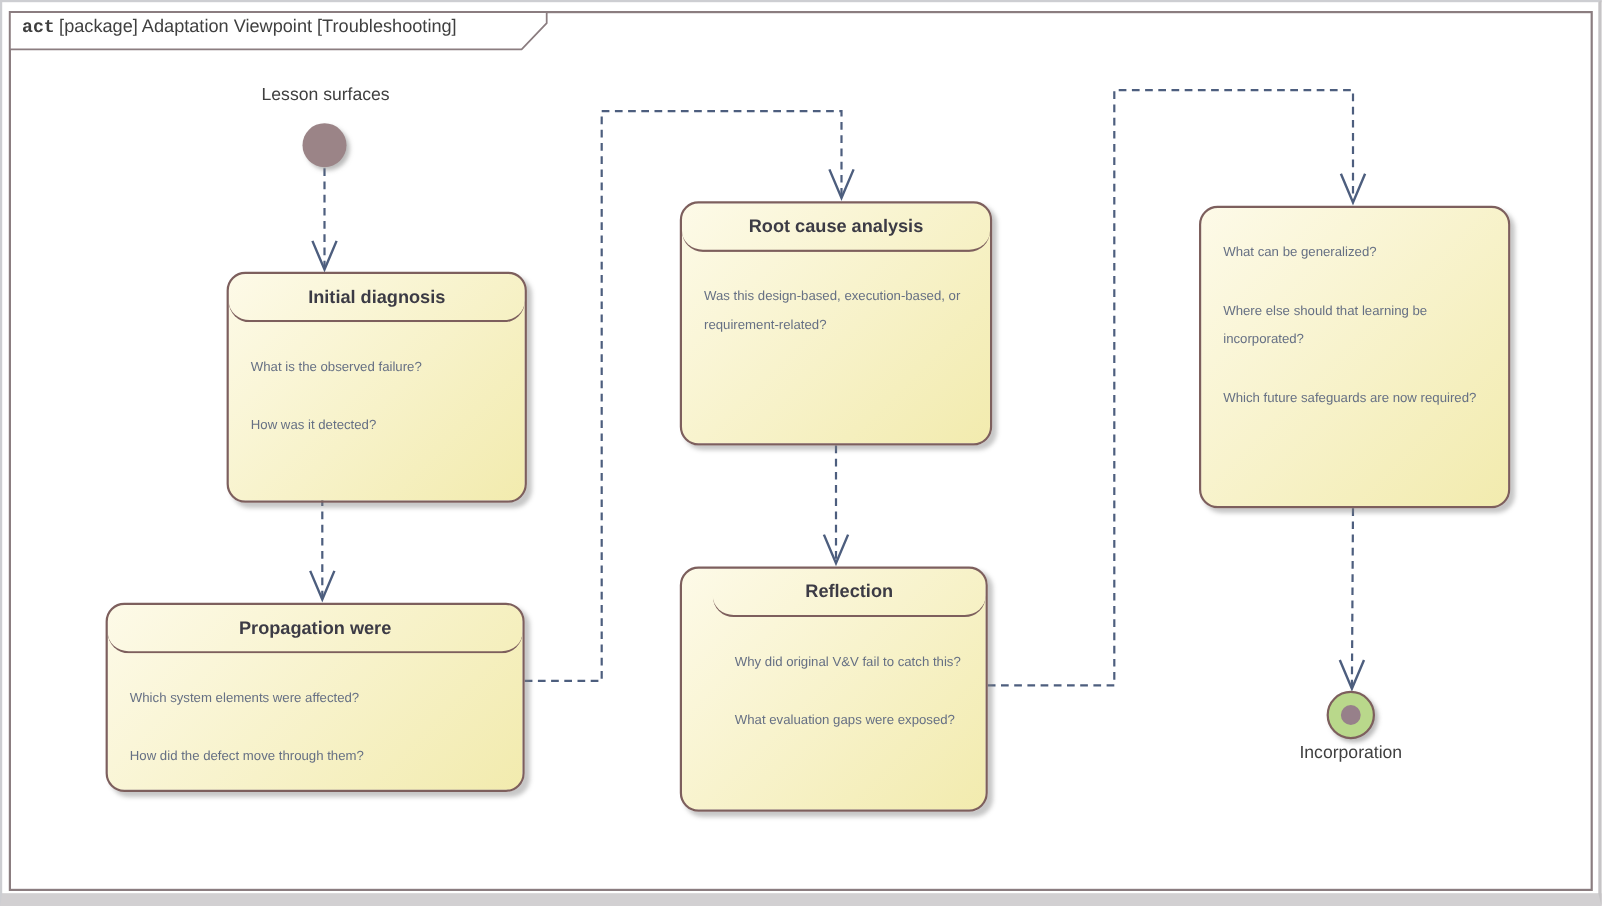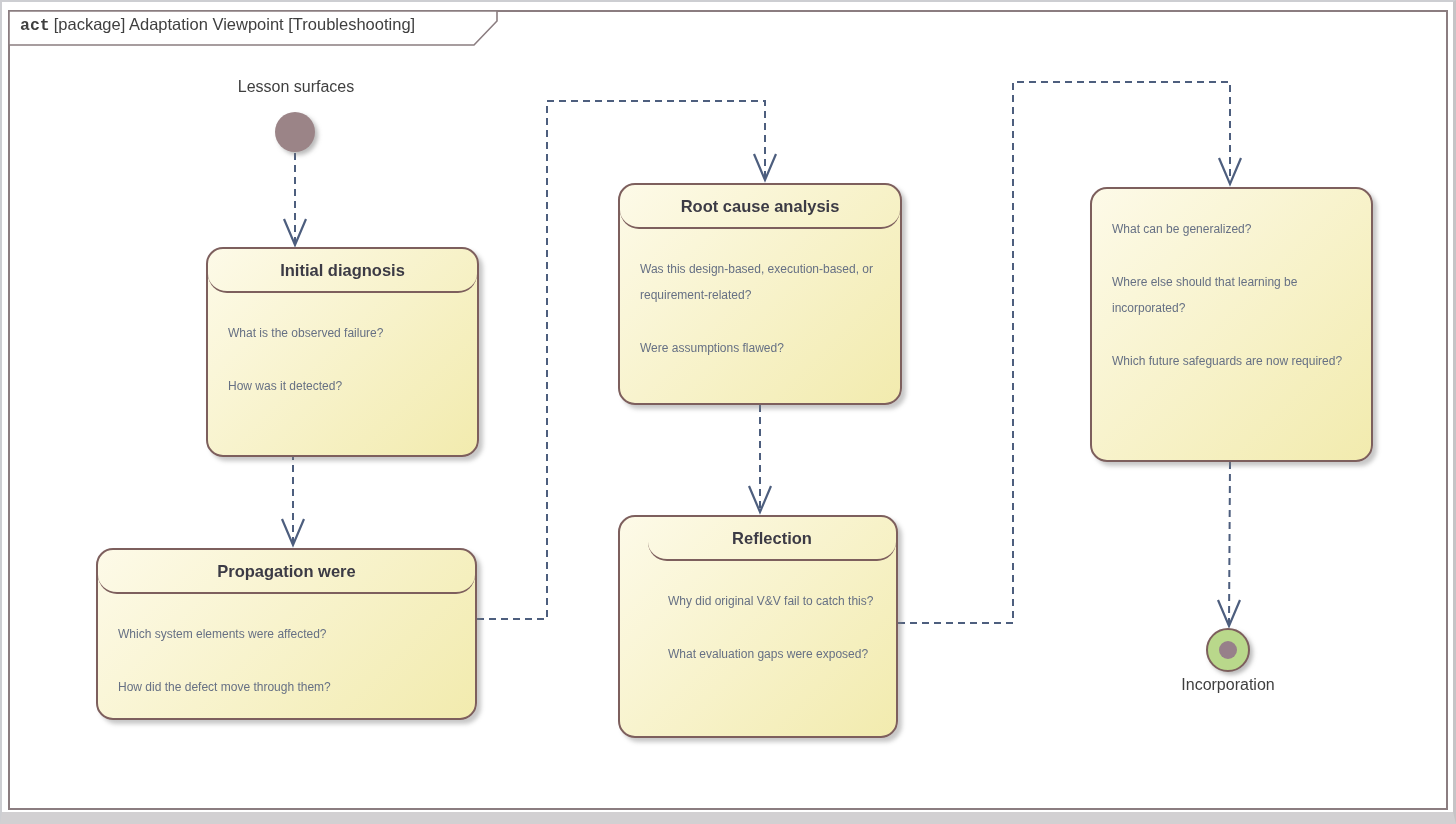--- a/index.html
+++ b/index.html
@@ -120,21 +120,20 @@
     <div class="activity-body">
       <p>Which system elements were affected?</p>
       <p>How did the defect move through them?</p>
     </div>
   </div>
 
   <div class="activity" style="left:618px;top:183px;width:284px;height:222px;">
     <div class="activity-title">Root cause analysis</div>
     <div class="activity-body">
       <p>Was this design-based, execution-based, or requirement-related?</p>
-      <p>Were assumptions flawed?</p>
     </div>
   </div>
 
   <div class="activity" style="left:618px;top:515px;width:280px;height:223px;padding-left:28px;">
     <div class="activity-title">Reflection</div>
     <div class="activity-body">
       <p>Why did original V&amp;V fail to catch this?</p>
       <p>What evaluation gaps were exposed?</p>
     </div>
   </div>

